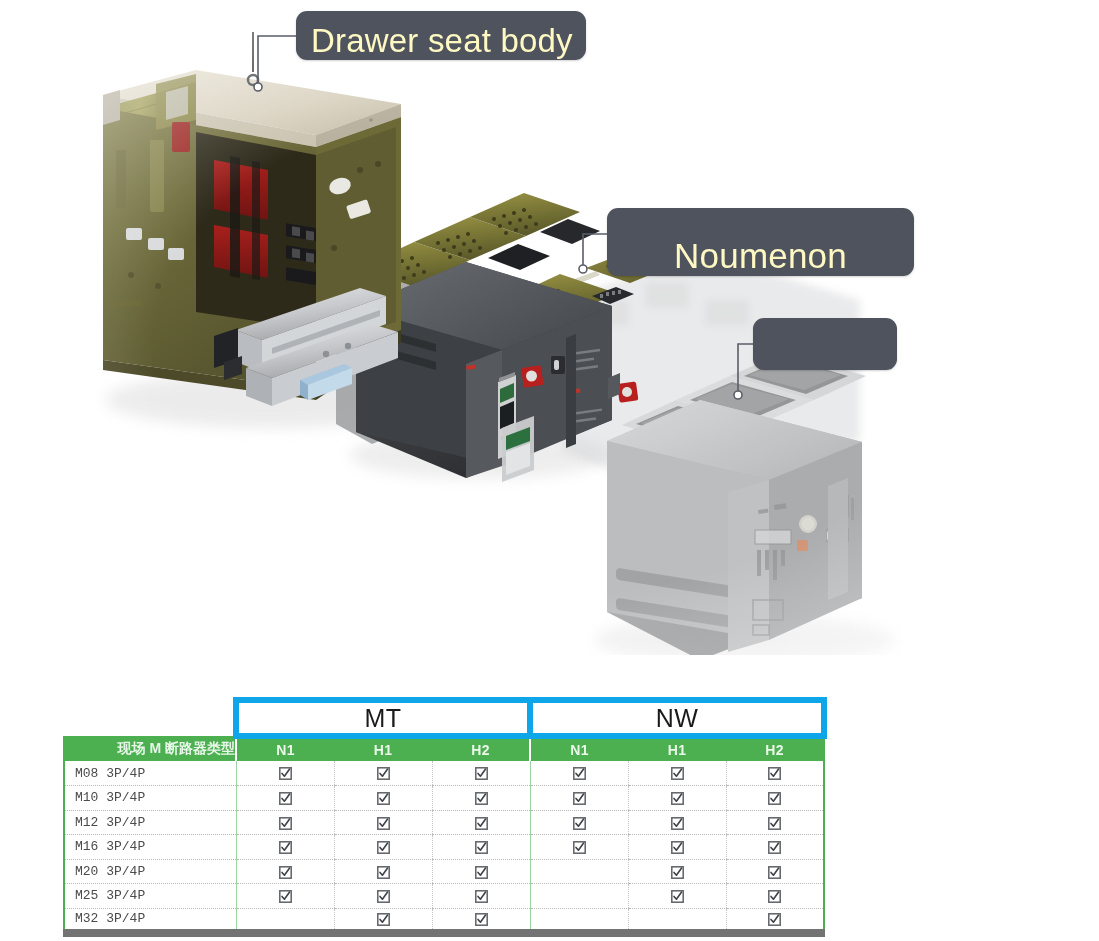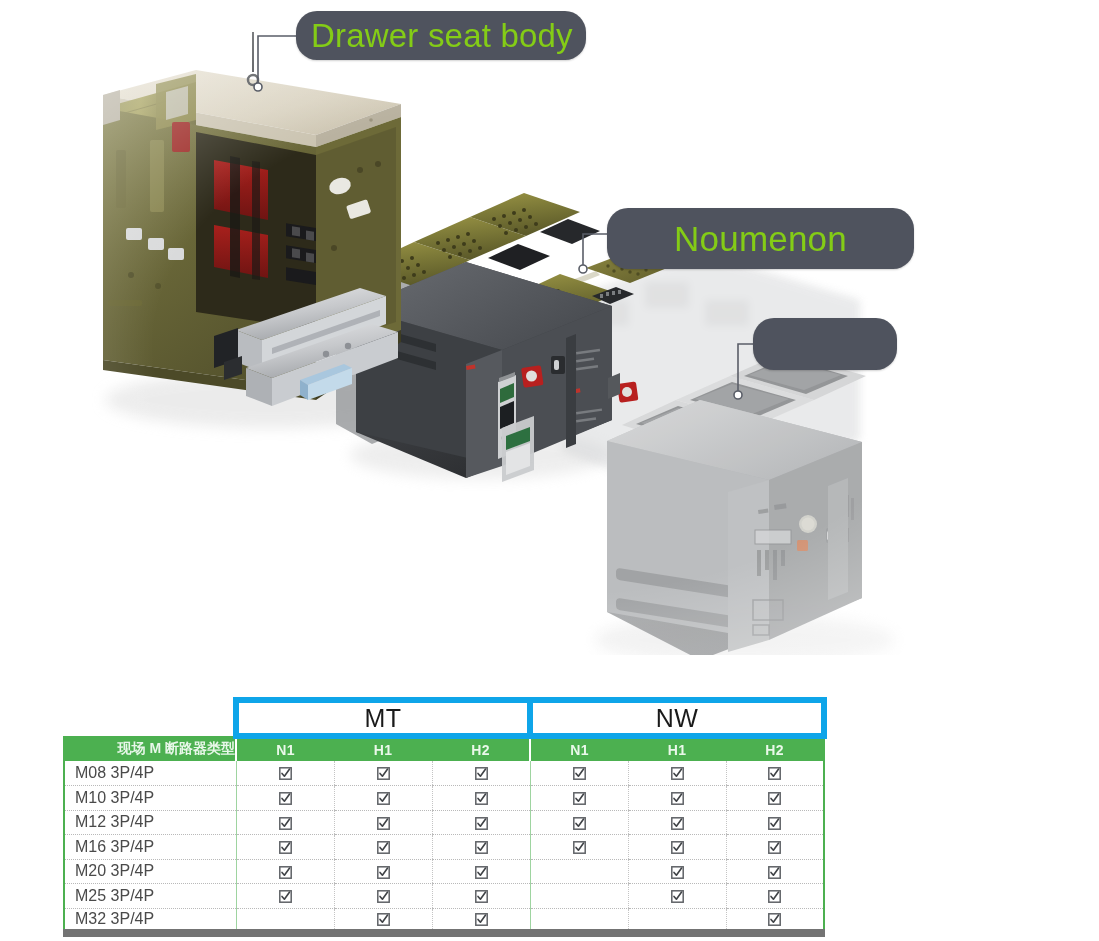--- a/index.html
+++ b/index.html
@@ -22,42 +22,42 @@
     left: 0; top: 0;
     width: 1099px; height: 690px;
     overflow: hidden;
   }
   #illustration svg { display: block; }
 
   
   .callout {
     position: absolute;
     background: #4f535e;
-    border-radius: 21px;
-    color: #84cc16;
+    border-radius: 11px;
+    color: #fef9c3;
     display: flex;
-    align-items: center;
+    align-items: flex-end;
     justify-content: center;
     overflow: hidden;
     white-space: nowrap;
     letter-spacing: 0.2px;
     box-shadow: 0 1px 2px rgba(0,0,0,0.18);
   }
   .callout-text { display: block; }
 
   #callout-drawer {
     left: 296px; top: 11px;
     width: 290px; height: 49px;
     font-size: 33px;
     justify-content: flex-start;
     padding-left: 15px;
   }
   #callout-noumenon {
     left: 607px; top: 208px;
-    width: 307px; height: 61px;
+    width: 307px; height: 68px;
     font-size: 35px;
   }
   #callout-blank {
     left: 753px; top: 318px;
     width: 144px; height: 52px;
   }
 
   
   #leaders {
     position: absolute; left: 0; top: 0;
@@ -118,27 +118,28 @@
     font-size: 14px;
     font-weight: bold;
     letter-spacing: 0.3px;
   }
   .sub-head.grp-start { border-left: 2px solid #ffffff; }
   .sub-head.last { border-right: 2px solid #4cb050; }
 
   
   tbody tr { height: 24.5px; }
   td.rowlabel {
-    font-size: 16px;
+    font-size: 13px;
     color: #4a4a4a;
     padding-left: 10px !important;
     border-bottom: 1px dotted #b9b9b9;
     border-left: 2px solid #4cb050;
     background: #ffffff;
     white-space: nowrap;
+    font-family: Liberation Mono, monospace;
   }
   td.cell {
     text-align: center;
     border-bottom: 1px dotted #b9b9b9;
     border-left: 1px dotted #c4c4c4;
     background: #ffffff;
     vertical-align: middle;
   }
   td.cell.grp-start { border-left: 1px solid #9ed4a0; }
   td.cell.last { border-right: 2px solid #4cb050; }

